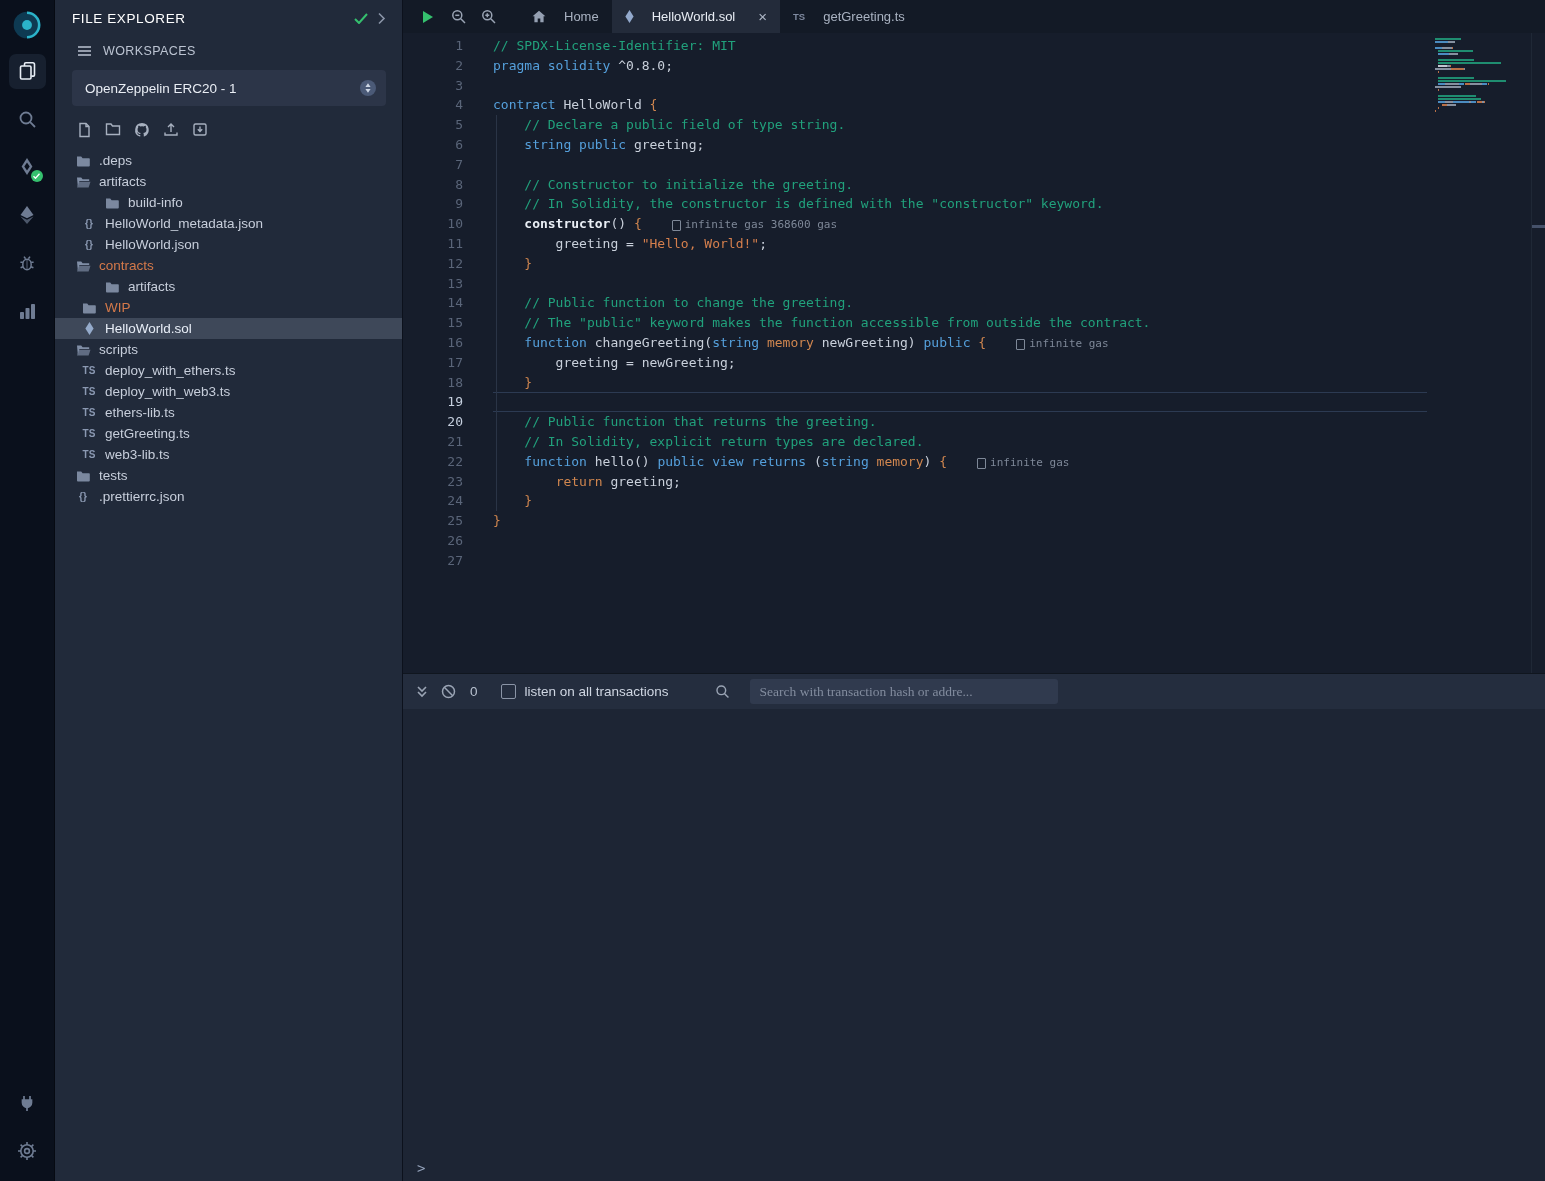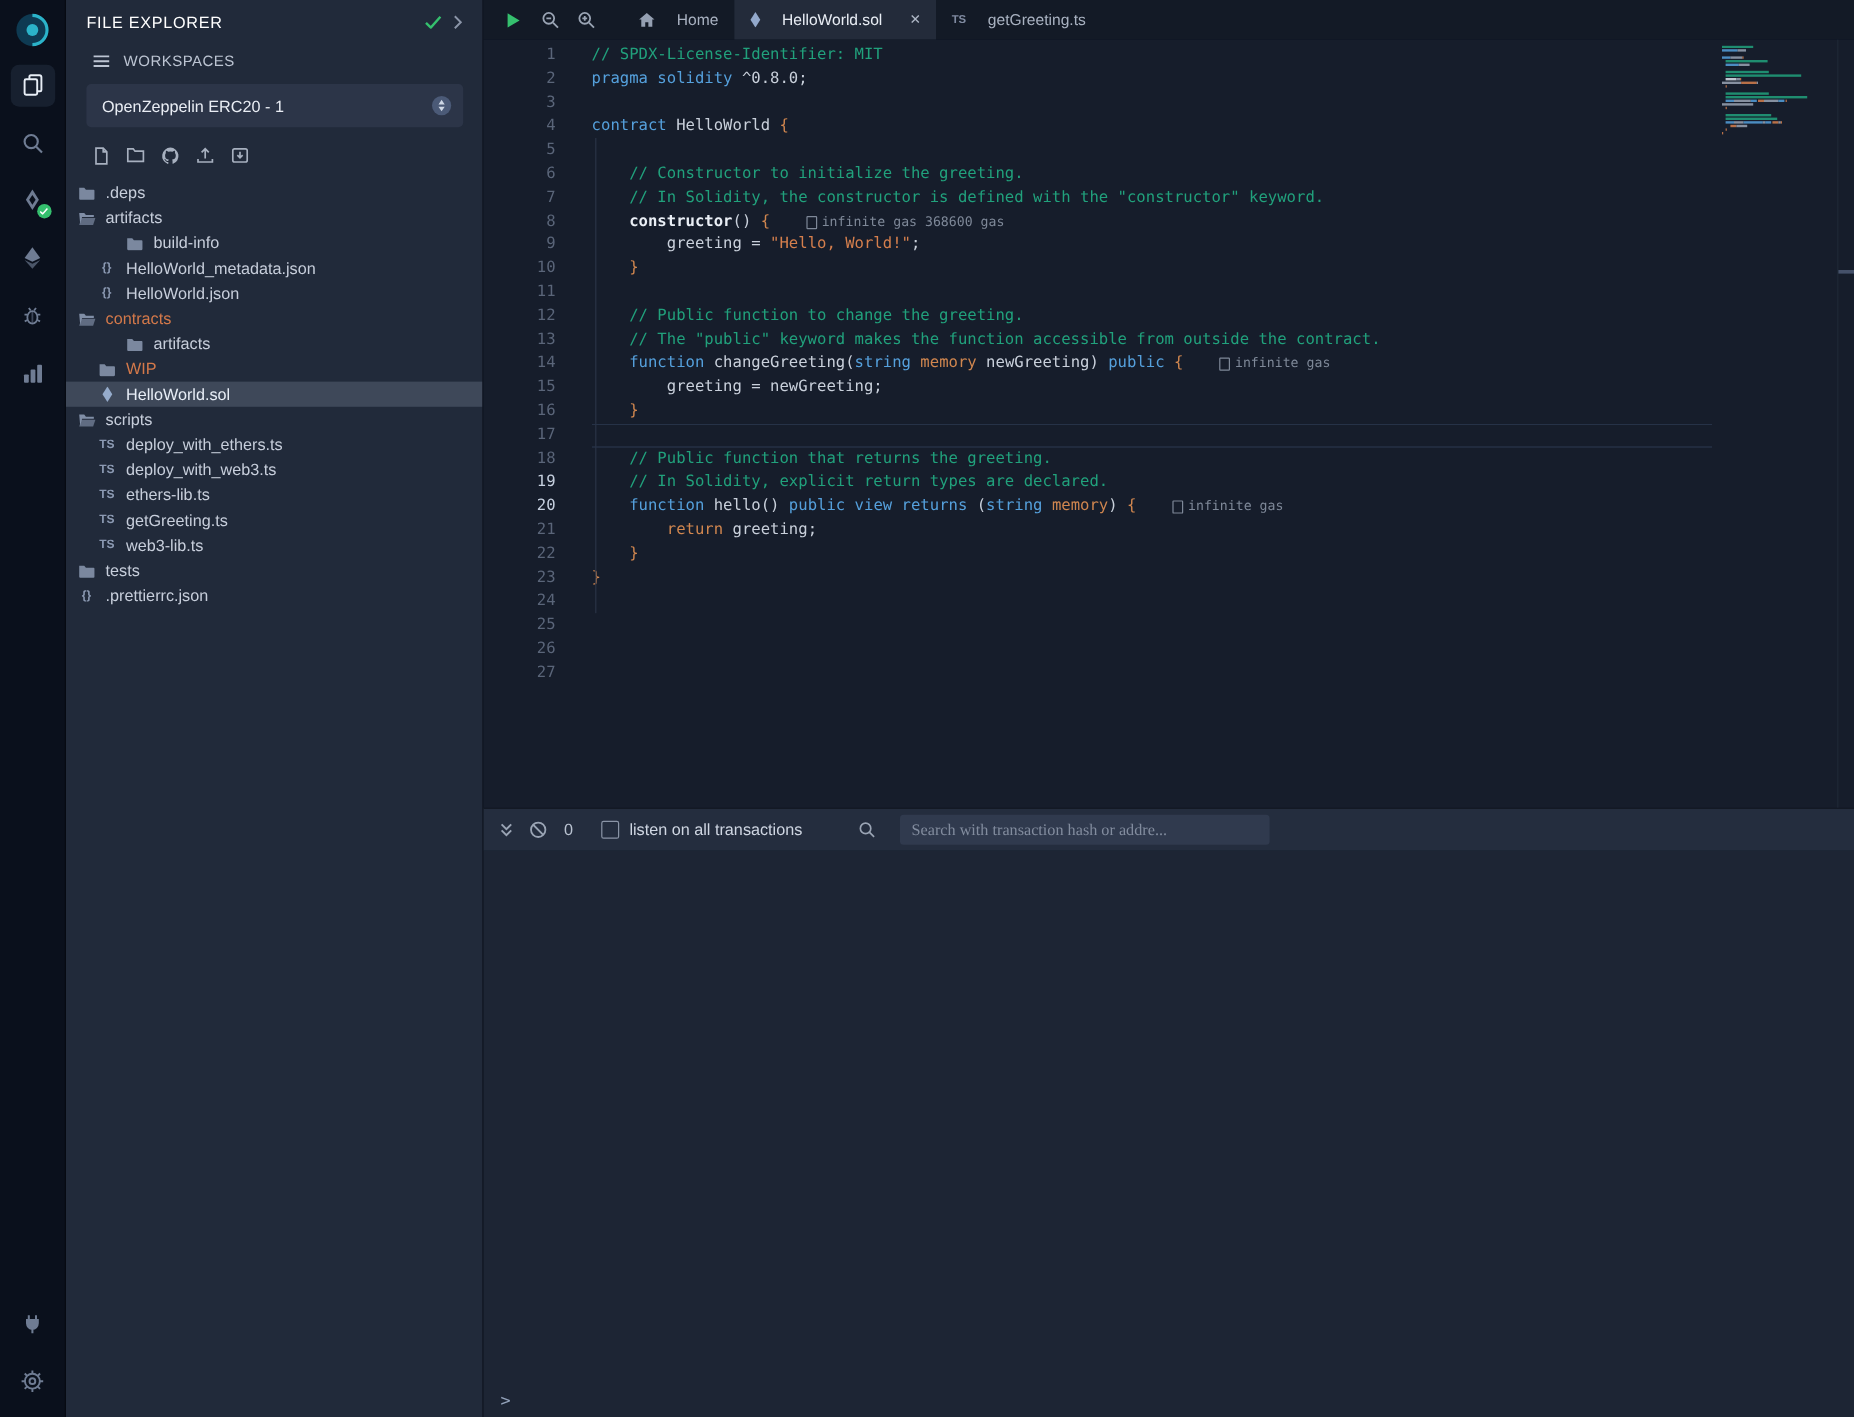--- a/index.html
+++ b/index.html
@@ -32,21 +32,21 @@
   .fp-ws-row { display:flex; align-items:center; gap:11px; padding:8px 16px 6px 22px;
                color:#bcc4d2; font-size:12.5px; letter-spacing:.4px; }
   .ws-select { margin:6px 16px 4px 17px; height:36px; background:#2c3548; border-radius:4px;
                display:flex; align-items:center; padding:0 9px 0 13px; font-size:13.5px;
                color:#e9edf4; cursor:pointer; }
   .ws-select .ws-name { flex:1; }
   .fp-tools { display:flex; gap:13px; padding:12px 0 6px 22px; color:#a7b0bf; }
   .fp-tools button { background:none; border:none; color:#a7b0bf; cursor:pointer; display:flex; }
   .file-tree { flex:1; padding-top:6px; font-size:13.5px; overflow:hidden; }
   .tree-row { height:21px; display:flex; align-items:center; gap:8px; color:#c7cedb; cursor:pointer; }
-  .tree-row.ind-0 { padding-left:9px; }
+  .tree-row.ind-0 { padding-left:20px; }
   .tree-row.ind-1 { padding-left:26px; }
   .tree-row.ind-2 { padding-left:49px; }
   .tree-row.selected { background:var(--row_selected); color:#e8eef7; }
   .tree-row.accent .tree-label { color:var(--accent); }
   .tree-icon { min-width:16px; display:flex; justify-content:center; align-items:center;
                color:#8b99b2; }
   .tree-icon.txt { font-size:10px; font-weight:bold; color:#8b99b2; letter-spacing:0; }
   .tree-icon.icon-sol { color:#95abcb; }
   .tree-label { white-space:nowrap; }
 
@@ -462,20 +462,22 @@
           <div class="ln">24</div>
           <div class="ln">25</div>
           <div class="ln">26</div>
           <div class="ln">27</div>
         </div>
       <div class="code">
           <div class="code-line"><span class="tok-c">// SPDX-License-Identifier: MIT</span></div>
           <div class="code-line"><span class="tok-k">pragma solidity</span><span class="tok-p"> ^0.8.0;</span></div>
           <div class="code-line"> </div>
           <div class="code-line"><span class="tok-k">contract</span><span class="tok-p"> HelloWorld </span><span class="tok-b">{</span></div>
+          <div class="code-line"><span class="tok-p">    </span><span class="tok-c">// Declare a public field of type string.</span></div>
+          <div class="code-line"><span class="tok-p">    </span><span class="tok-k">string public</span><span class="tok-p"> greeting;</span></div>
           <div class="code-line"> </div>
           <div class="code-line"><span class="tok-p">    </span><span class="tok-c">// Constructor to initialize the greeting.</span></div>
           <div class="code-line"><span class="tok-p">    </span><span class="tok-c">// In Solidity, the constructor is defined with the "constructor" keyword.</span></div>
           <div class="code-line"><span class="tok-p">    </span><span class="tok-ctor">constructor</span><span class="tok-p">() </span><span class="tok-b">{</span><span class="tok-g">infinite gas 368600 gas</span></div>
           <div class="code-line"><span class="tok-p">        greeting = </span><span class="tok-s">"Hello, World!"</span><span class="tok-p">;</span></div>
           <div class="code-line"><span class="tok-p">    </span><span class="tok-b">}</span></div>
           <div class="code-line"> </div>
           <div class="code-line"><span class="tok-p">    </span><span class="tok-c">// Public function to change the greeting.</span></div>
           <div class="code-line"><span class="tok-p">    </span><span class="tok-c">// The "public" keyword makes the function accessible from outside the contract.</span></div>
           <div class="code-line"><span class="tok-p">    </span><span class="tok-k">function</span><span class="tok-p"> changeGreeting(</span><span class="tok-k">string</span><span class="tok-p"> </span><span class="tok-o">memory</span><span class="tok-p"> newGreeting) </span><span class="tok-k">public</span><span class="tok-p"> </span><span class="tok-b">{</span><span class="tok-g">infinite gas</span></div>

